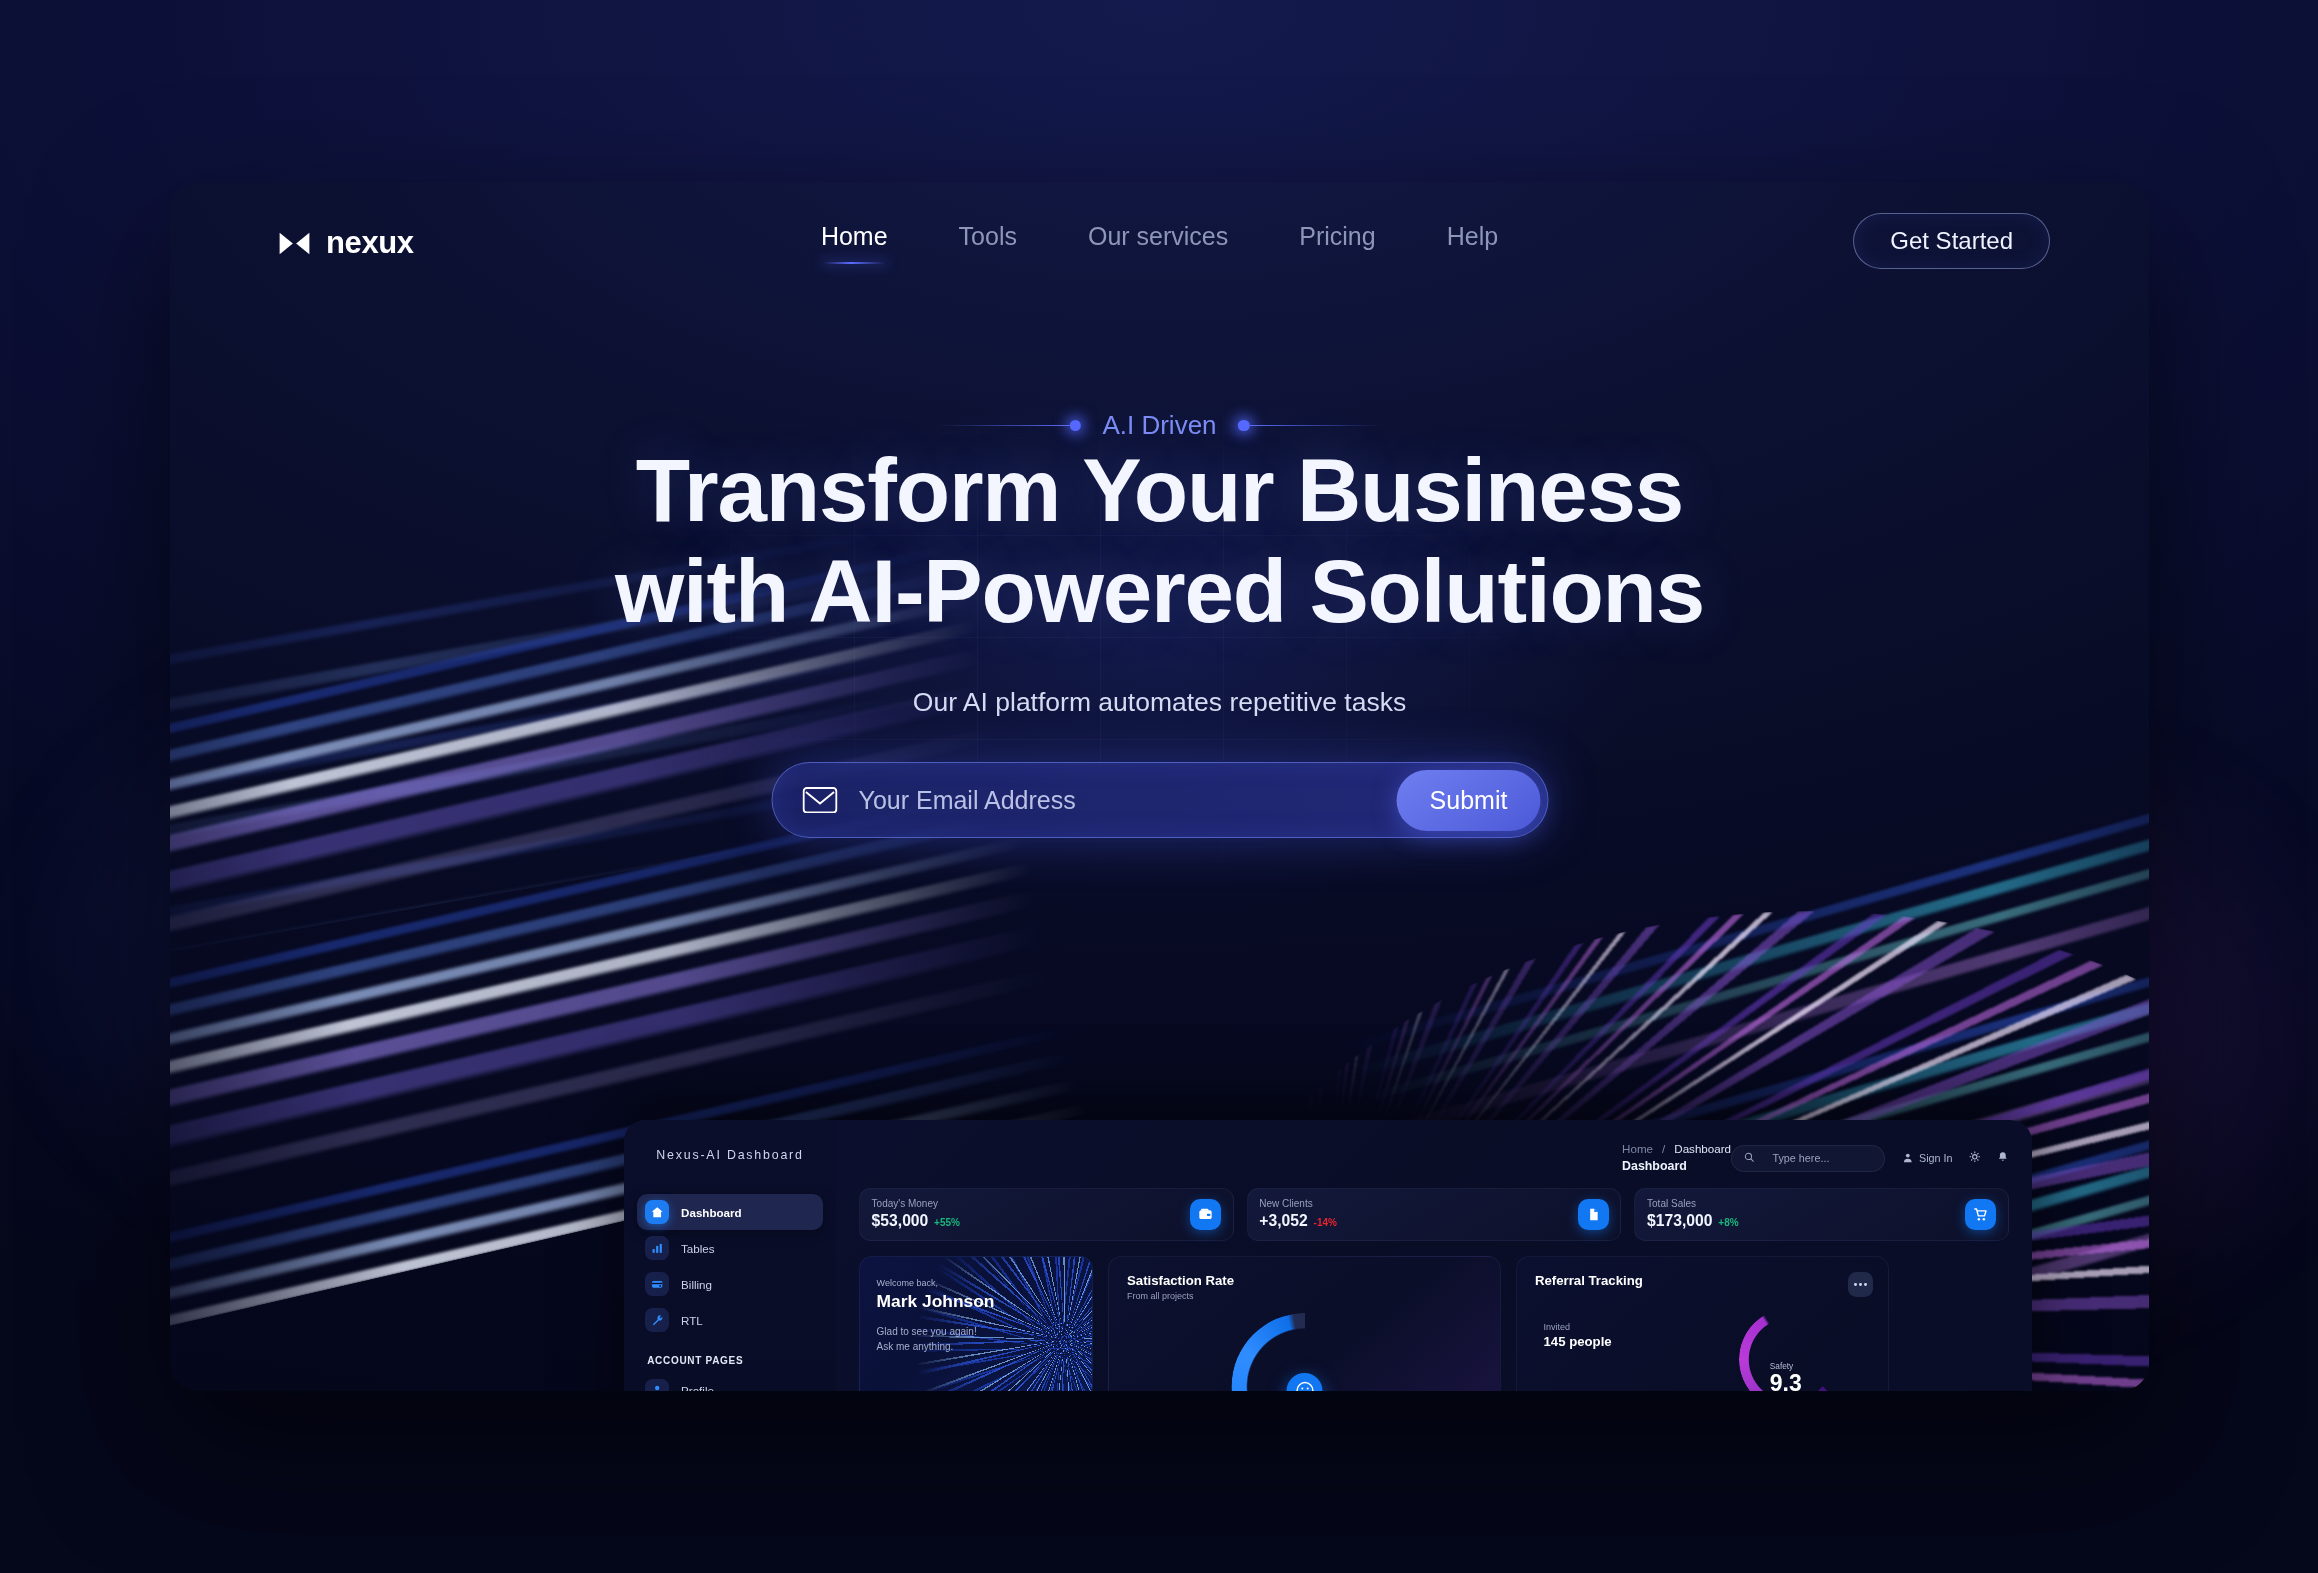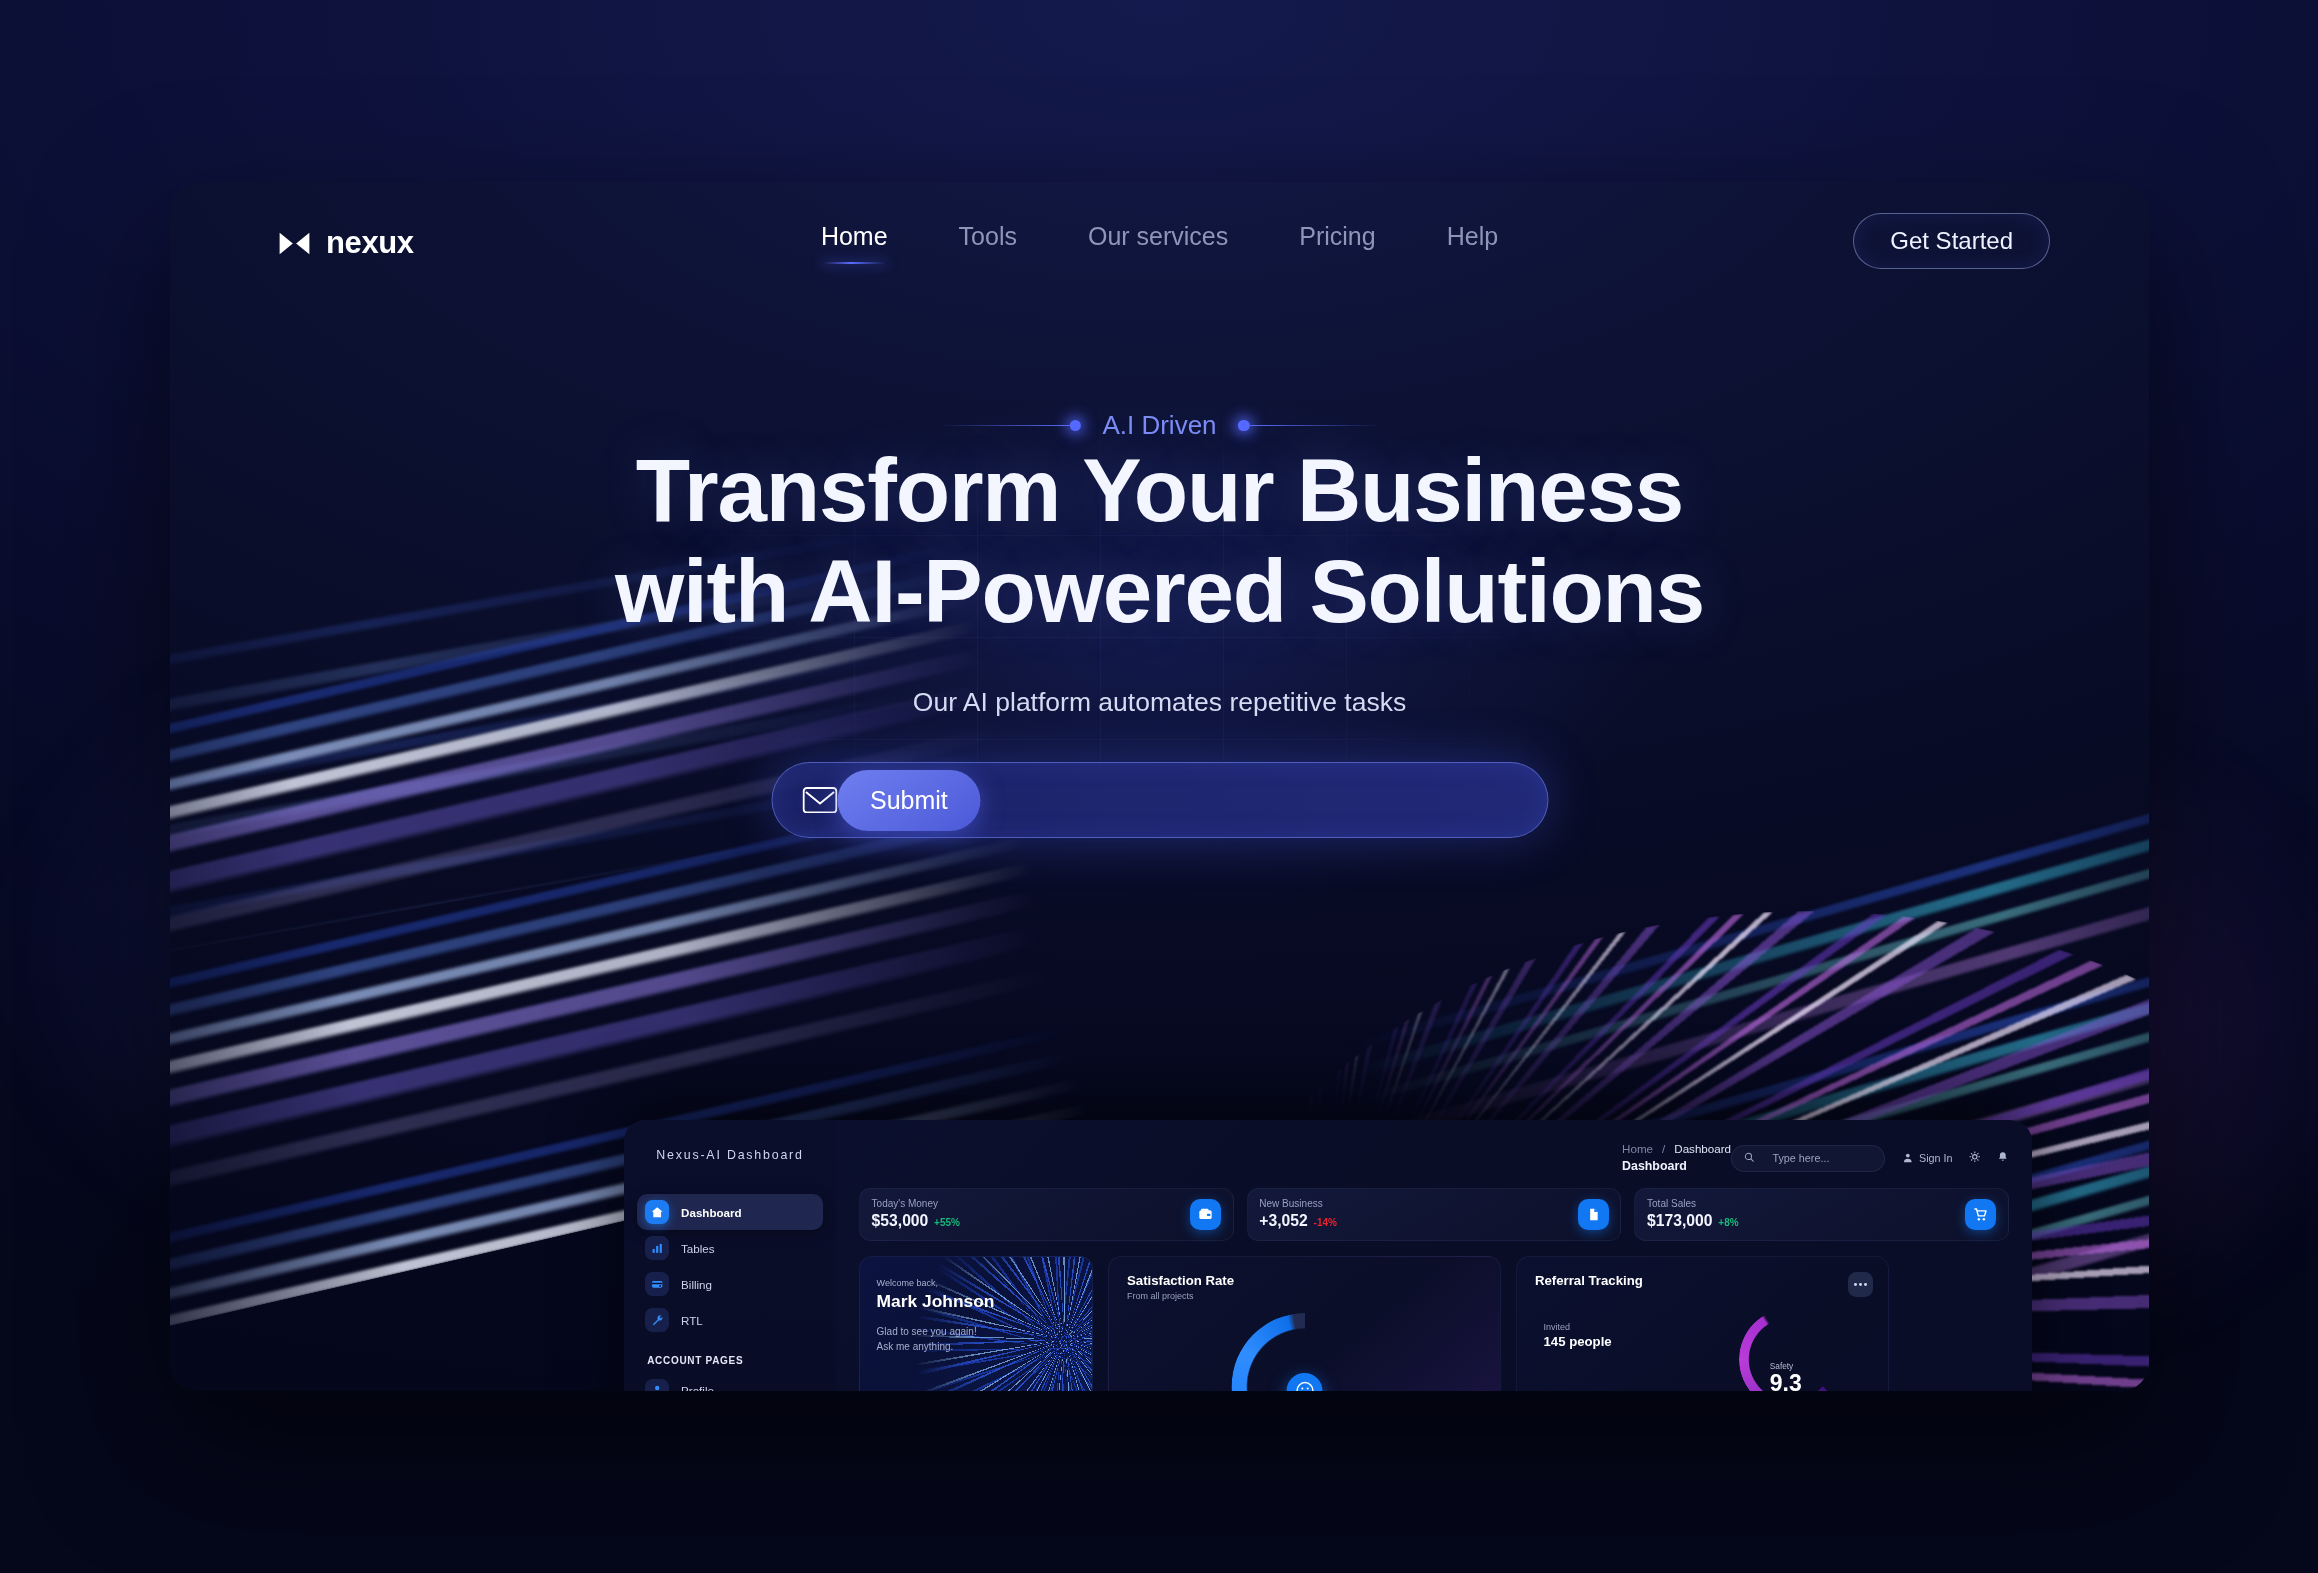--- a/index.html
+++ b/index.html
@@ -449,20 +449,21 @@
 
   <div class="subhead">Our AI platform automates repetitive tasks</div>
 
   <div class="email-form">
     <span class="mail-icon">
       <svg viewBox="0 0 42 32" width="35" height="26.5">
         <rect x="1.2" y="1.2" width="39.6" height="29.6" rx="4" fill="none" stroke="#ffffff" stroke-width="2.4"></rect>
         <path d="M4 6 L21 20 L38 6" fill="none" stroke="#ffffff" stroke-width="2.4"></path>
       </svg>
     </span>
+    <input class="email-input" type="text" placeholder="Your Email Address" style="">
     <button class="submit-btn">Submit</button>
   </div>
 
   <div class="dashboard">
 
     <div class="dash-sidebar">
       <div class="dash-side-title">Nexus-AI Dashboard</div>
       <div class="dash-side-sep"></div>
 
       <div class="side-items">
@@ -578,21 +579,21 @@
                 <rect x="1.6" y="4" width="14.8" height="10.4" rx="2.2" fill="#ffffff"></rect>
                 <rect x="3.6" y="2.2" width="9" height="2.4" rx="1.2" fill="#ffffff"></rect>
                 <rect x="10.6" y="8" width="4.4" height="2.8" rx="1.2" fill="#1277f2"></rect>
               </svg>
           </div>
         </div>
 
 
         <div class="stat-card">
           <div>
-            <div class="stat-label">New Business</div>
+            <div class="stat-label">New Clients</div>
             <div class="stat-value">
               <span>+3,052</span>
               <span class="stat-delta" style="color:#e8232f">-14%</span>
             </div>
           </div>
           <div class="stat-ico">
             <svg viewBox="0 0 18 18">
                 <path d="M5 2h5l4 4v10H5Z" fill="#ffffff"></path>
                 <path d="M10 2v4h4" fill="#1277f2"></path>
               </svg>

